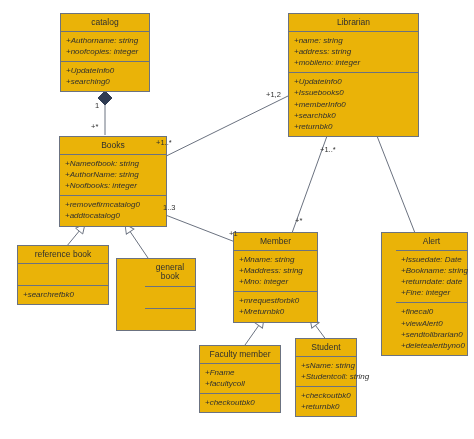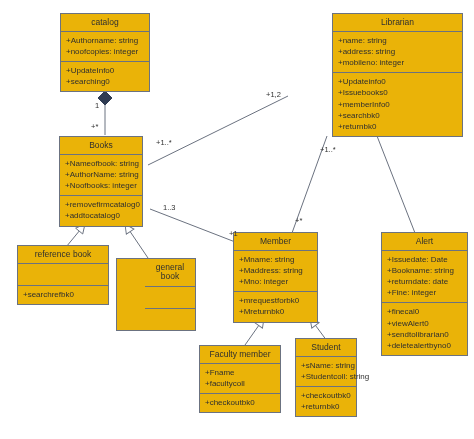--- a/index.html
+++ b/index.html
@@ -29,21 +29,21 @@
     line-height:1.1;
   }
   .cls-attrs,.cls-ops{
     padding:3px 5px 4px 5px;
     font-size:8px;
     color:#2f2f2f;
     line-height:1.38;
   }
   .cls-attrs{border-bottom:1px solid #6b7280;}
   .cls-attrs.empty,.cls-ops.empty{min-height:13px;padding-top:4px;padding-bottom:4px;}
-  .cls-attrs div,.cls-ops div{white-space:nowrap;}
+  .cls-attrs div,.cls-ops div{white-space:nowrap;font-style:italic;}
 
   .mult{
     position:absolute;
     font-size:7.5px;
     color:#2f2f2f;
     z-index:3;
     white-space:nowrap;
   }
 </style>
 </head>
@@ -101,37 +101,37 @@
     <div class="cls-attrs">
       <div>+Authorname: string</div>
       <div>+noofcopies: integer</div>
     </div>
     <div class="cls-ops">
       <div>+UpdateInfo0</div>
       <div>+searching0</div>
     </div>
   </div>
 
-  <div class="uml-class" style="left:288px;top:13px;width:131px;margin-left:44px;">
+  <div class="uml-class" style="left:288px;top:13px;width:131px;">
     <div class="cls-name">Librarian</div>
     <div class="cls-attrs">
       <div>+name: string</div>
       <div>+address: string</div>
       <div>+mobileno: integer</div>
     </div>
     <div class="cls-ops">
       <div>+Updateinfo0</div>
       <div>+Issuebooks0</div>
       <div>+memberInfo0</div>
       <div>+searchbk0</div>
       <div>+returnbk0</div>
     </div>
   </div>
 
-  <div class="uml-class" style="left:59px;top:136px;width:84px;">
+  <div class="uml-class" style="left:59px;top:136px;width:108px;">
     <div class="cls-name">Books</div>
     <div class="cls-attrs">
       <div>+Nameofbook: string</div>
       <div>+AuthorName: string</div>
       <div>+Noofbooks: integer</div>
     </div>
     <div class="cls-ops">
       <div>+removefirmcatalog0</div>
       <div>+addtocatalog0</div>
     </div>
@@ -157,21 +157,21 @@
       <div>+Mname: string</div>
       <div>+Maddress: string</div>
       <div>+Mno: integer</div>
     </div>
     <div class="cls-ops">
       <div>+mrequestforbk0</div>
       <div>+Mreturnbk0</div>
     </div>
   </div>
 
-  <div class="uml-class" style="left:381px;top:232px;width:87px;">
+  <div class="uml-class" style="left:381px;top:232px;width:87px;padding-left:14px;">
     <div class="cls-name">Alert</div>
     <div class="cls-attrs">
       <div>+Issuedate: Date</div>
       <div>+Bookname: string</div>
       <div>+returndate: date</div>
       <div>+Fine: integer</div>
     </div>
     <div class="cls-ops">
       <div>+finecal0</div>
       <div>+viewAlert0</div>

